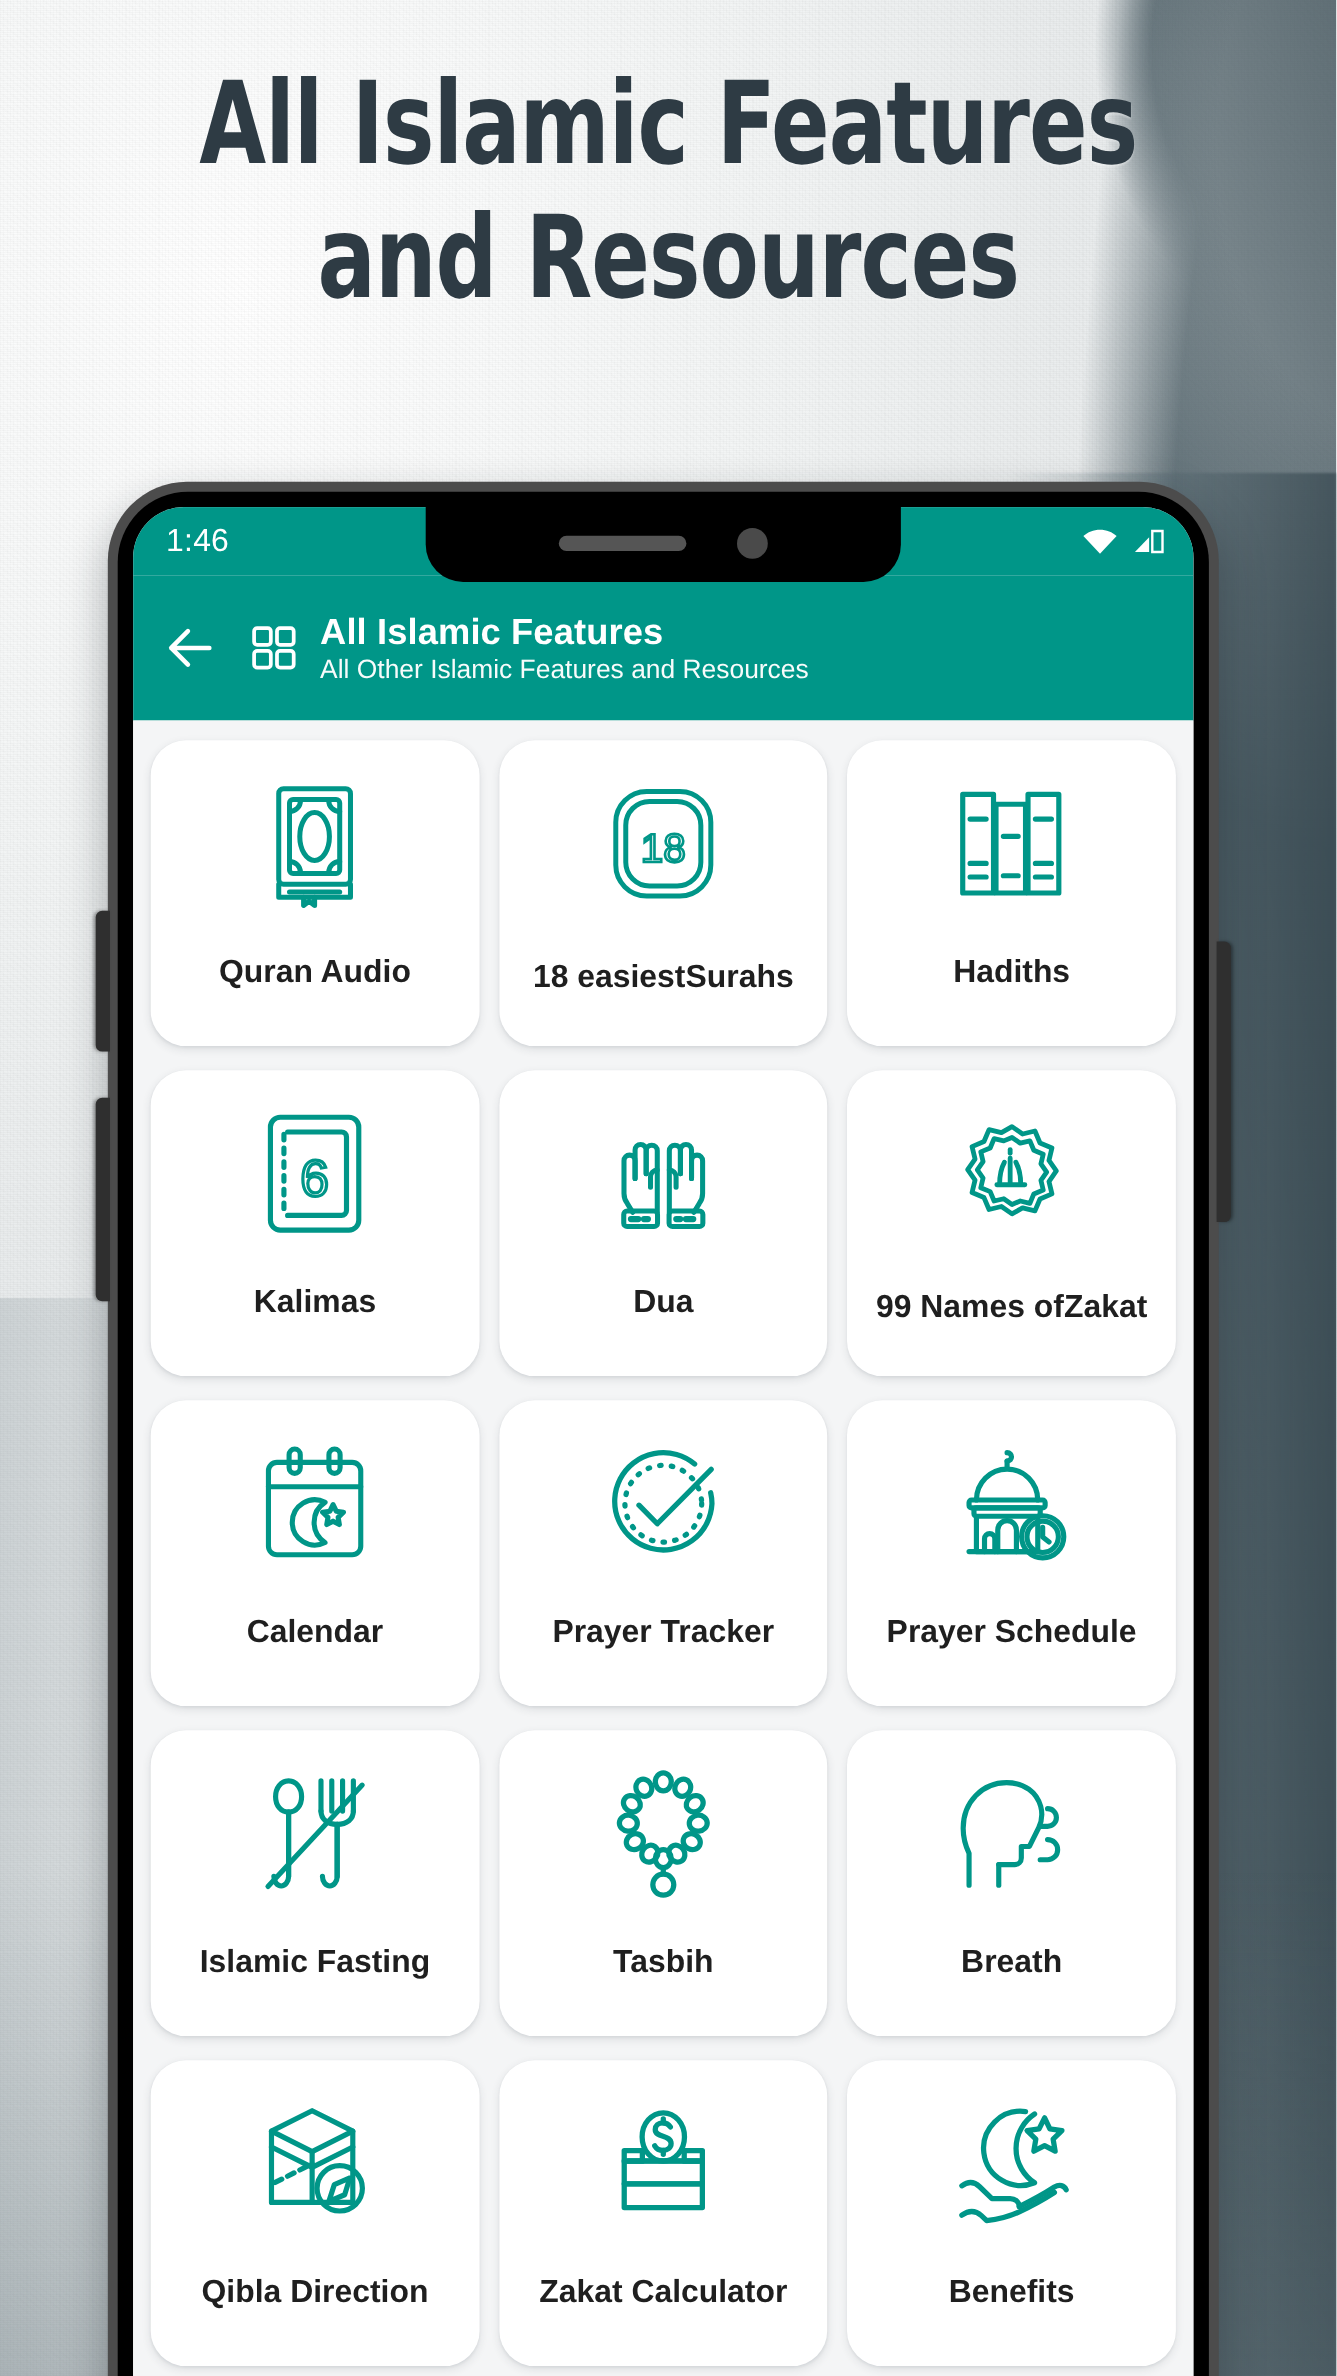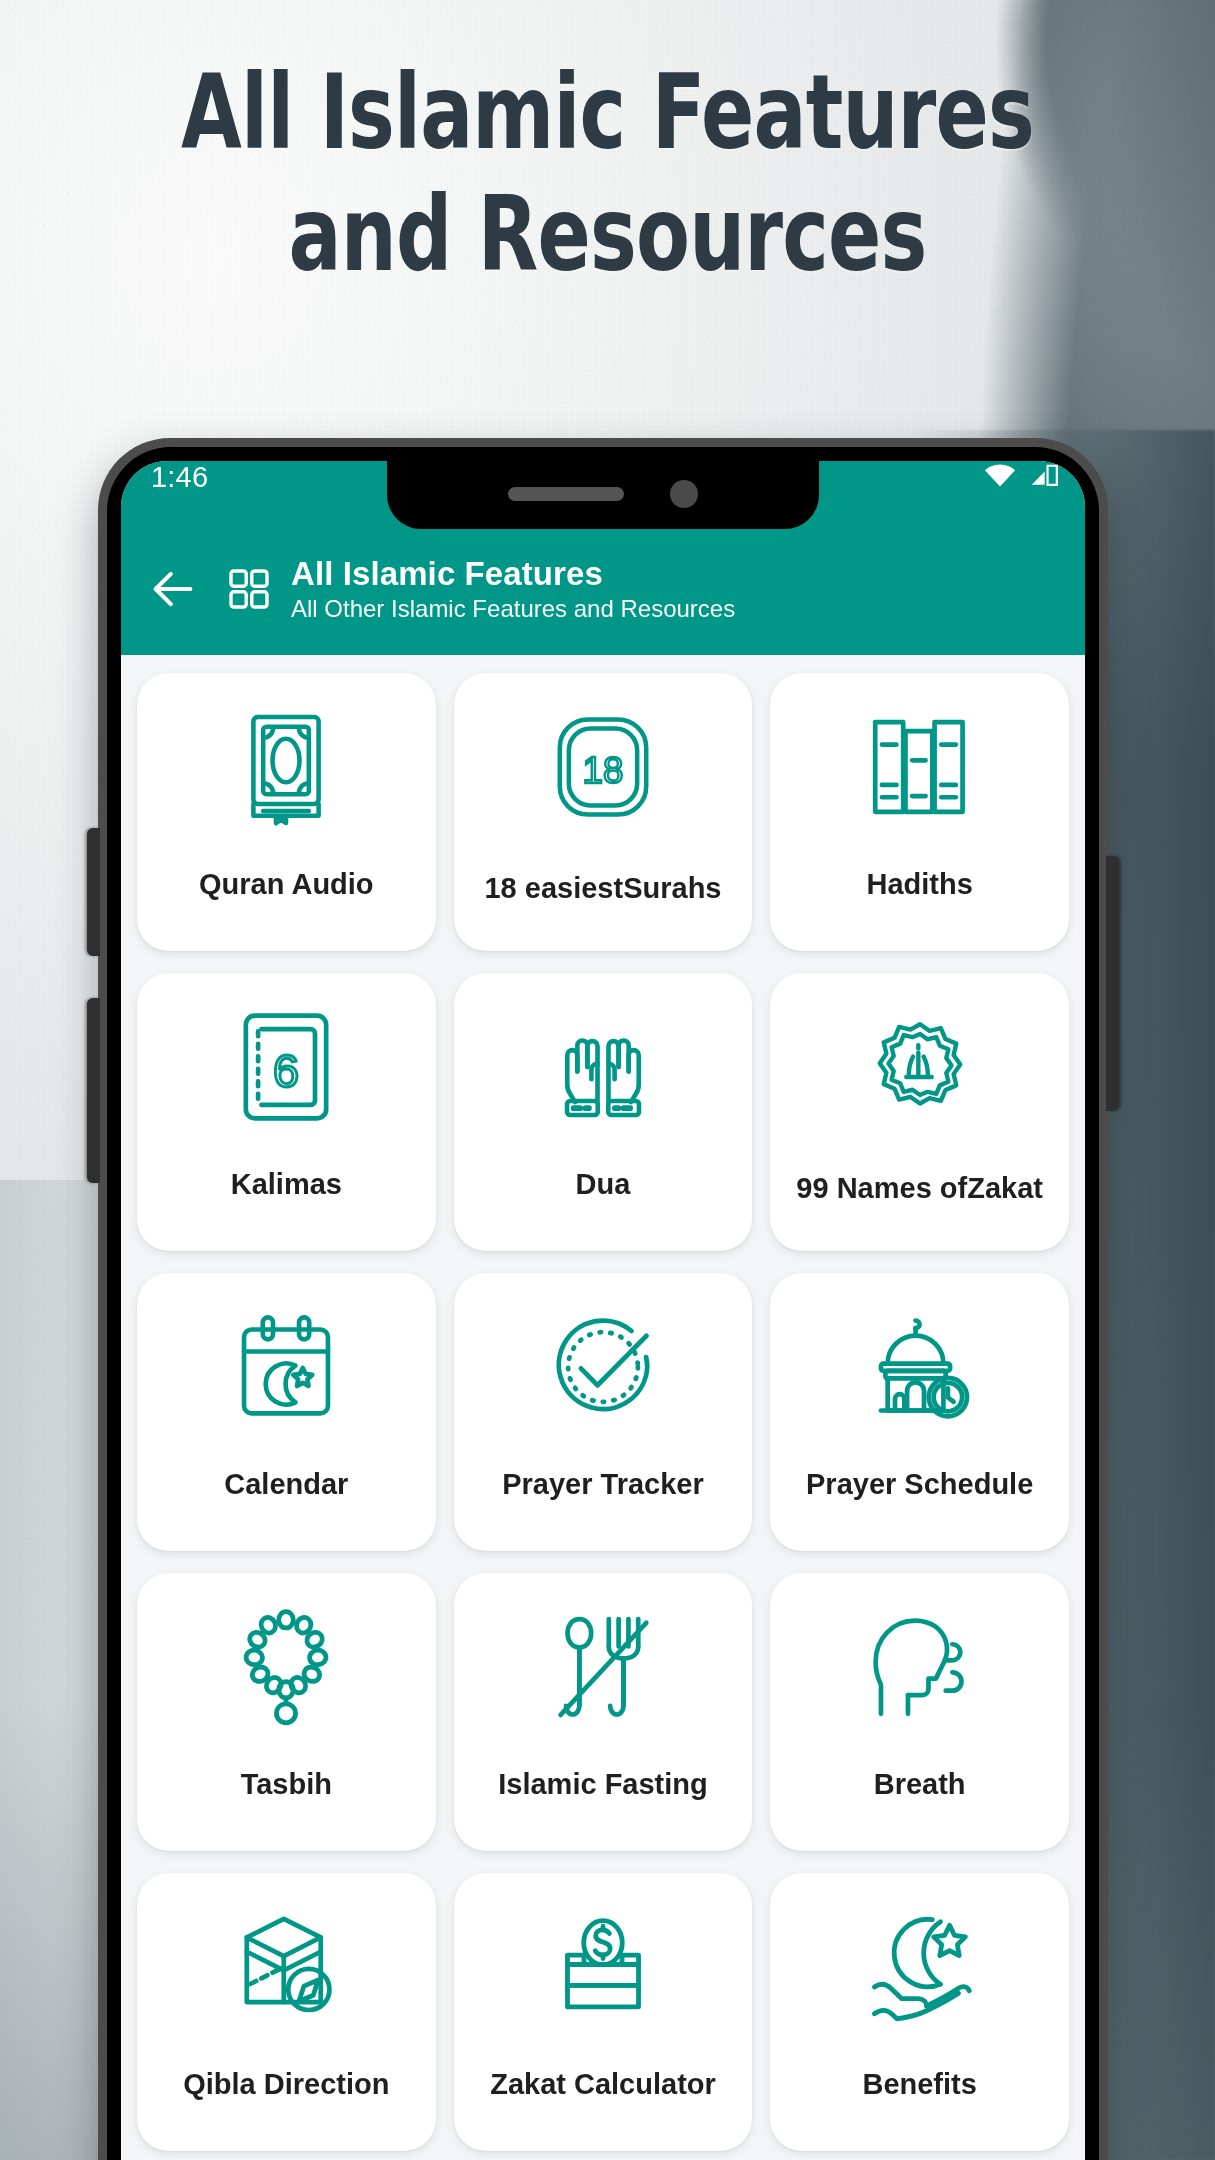--- a/index.html
+++ b/index.html
@@ -104,21 +104,21 @@
     border-radius:46px 46px 0 0;
     overflow:hidden;
     background:#f5f6f7;
   }
 
   
   #status-bar{
     position:relative;
     height:62px;
     background:#009688;
-    display:flex; align-items:flex-start; justify-content:space-between;
+    display:flex; align-items:center; justify-content:space-between;
     padding:0 26px 0 30px;
     color:#fff;
   }
   #status-time{ font-size:29px; font-weight:400; letter-spacing:.2px; }
   #status-right{ display:flex; align-items:center; gap:12px; }
   
   #notch{
     position:absolute; left:50%; top:-2px; transform:translateX(-50%);
     width:432px; height:70px;
     background:#000;
@@ -382,20 +382,36 @@
             <circle class="st" cx="38.5" cy="39.5" r="8.6"></circle>
             <circle class="st" cx="38.5" cy="39.5" r="6.4"></circle>
             <path class="st" d="M38.5 35.6v4l2.6 2"></path>
           </svg>
         </div>
         <div class="lbl">Prayer Schedule</div>
       </div>
 
       <div class="card">
         <div class="ico">
+          <svg width="110" height="116" viewBox="0 0 48 52">
+            <path class="st" d="M13.4 4.5c3.2 0 5.3 2.9 5.3 6.4s-2.1 6.3-5.3 6.3-5.3-2.8-5.3-6.3 2.1-6.4 5.3-6.4z"></path>
+            <path class="st" d="M13.4 17.2v26.2c0 2.2-1.4 3.9-3 3.9s-3-1.7-3-3.9"></path>
+            <path class="st" d="M13.4 17.2v26.2"></path>
+            <path class="st" d="M26.6 4.5v12.3M31 4.5v12.3M35.4 4.5v12.3M39.8 4.5v12.3"></path>
+            <path class="st" d="M26.6 16.8c0 3.3 2.6 5.4 6.6 5.4s6.6-2.1 6.6-5.4"></path>
+            <path class="st" d="M33.2 22.2v21.2c0 2.2-1.4 3.9-3 3.9s-3-1.7-3-3.9"></path>
+            <path class="st" d="M33.2 22.2v21.2"></path>
+            <path class="st" stroke-width="2.5" d="M5 47.5 43.4 6.2"></path>
+          </svg>
+        </div>
+        <div class="lbl">Islamic Fasting</div>
+      </div>
+
+      <div class="card">
+        <div class="ico">
           <svg width="100" height="118" viewBox="0 0 44 52">
             <g class="st">
               <ellipse cx="22" cy="5.2" rx="3.2" ry="3.6"></ellipse>
               <ellipse cx="29.8" cy="7.6" rx="3.1" ry="3.5" transform="rotate(25 29.8 7.6)"></ellipse>
               <ellipse cx="34.6" cy="14" rx="3.1" ry="3.5" transform="rotate(55 34.6 14)"></ellipse>
               <ellipse cx="36" cy="21.8" rx="3.2" ry="3.6" transform="rotate(85 36 21.8)"></ellipse>
               <ellipse cx="33.4" cy="29.2" rx="3.1" ry="3.5" transform="rotate(115 33.4 29.2)"></ellipse>
               <ellipse cx="27.4" cy="34" rx="3.1" ry="3.5" transform="rotate(145 27.4 34)"></ellipse>
               <ellipse cx="22" cy="36" rx="3.2" ry="3.6"></ellipse>
               <ellipse cx="16.6" cy="34" rx="3.1" ry="3.5" transform="rotate(35 16.6 34)"></ellipse>
@@ -406,36 +422,20 @@
               <path d="M22 39.6v2.4"></path>
               <path d="M22 42.2c2.6 0 4.2 2.1 4.2 4.3S24.4 50.6 22 50.6s-4.2-1.9-4.2-4.1 1.6-4.3 4.2-4.3z"></path>
             </g>
           </svg>
         </div>
         <div class="lbl">Tasbih</div>
       </div>
 
       <div class="card">
         <div class="ico">
-          <svg width="110" height="116" viewBox="0 0 48 52">
-            <path class="st" d="M13.4 4.5c3.2 0 5.3 2.9 5.3 6.4s-2.1 6.3-5.3 6.3-5.3-2.8-5.3-6.3 2.1-6.4 5.3-6.4z"></path>
-            <path class="st" d="M13.4 17.2v26.2c0 2.2-1.4 3.9-3 3.9s-3-1.7-3-3.9"></path>
-            <path class="st" d="M13.4 17.2v26.2"></path>
-            <path class="st" d="M26.6 4.5v12.3M31 4.5v12.3M35.4 4.5v12.3M39.8 4.5v12.3"></path>
-            <path class="st" d="M26.6 16.8c0 3.3 2.6 5.4 6.6 5.4s6.6-2.1 6.6-5.4"></path>
-            <path class="st" d="M33.2 22.2v21.2c0 2.2-1.4 3.9-3 3.9s-3-1.7-3-3.9"></path>
-            <path class="st" d="M33.2 22.2v21.2"></path>
-            <path class="st" stroke-width="2.5" d="M5 47.5 43.4 6.2"></path>
-          </svg>
-        </div>
-        <div class="lbl">Islamic Fasting</div>
-      </div>
-
-      <div class="card">
-        <div class="ico">
           <svg width="116" height="114" viewBox="0 0 52 50">
             <path class="st" stroke-width="2.5" d="M8.5 46V33c-1.6-3.3-2.4-6.7-2.4-10.2C6.1 12 14 4.2 23.8 4.2c7.4 0 12.4 4 13.9 9.7.8 3 .5 5.9-.8 8.6l-3.8 7.7h-3.3v4.7c0 1.5-1.2 2.7-2.7 2.7h-6.5"></path>
             <path class="st" stroke-width="2.5" d="M20.6 37.6V46"></path>
             <g class="st" stroke-width="2.4">
               <path d="M40.5 14.8c2 0 3.6 1.6 3.6 3.6s-1.6 3.6-3.6 3.6h-3"></path>
               <path d="M40.5 27.4c2.3 0 4.1 1.8 4.1 4.1s-1.8 4.1-4.1 4.1h-3"></path>
             </g>
           </svg>
         </div>
         <div class="lbl">Breath</div>

